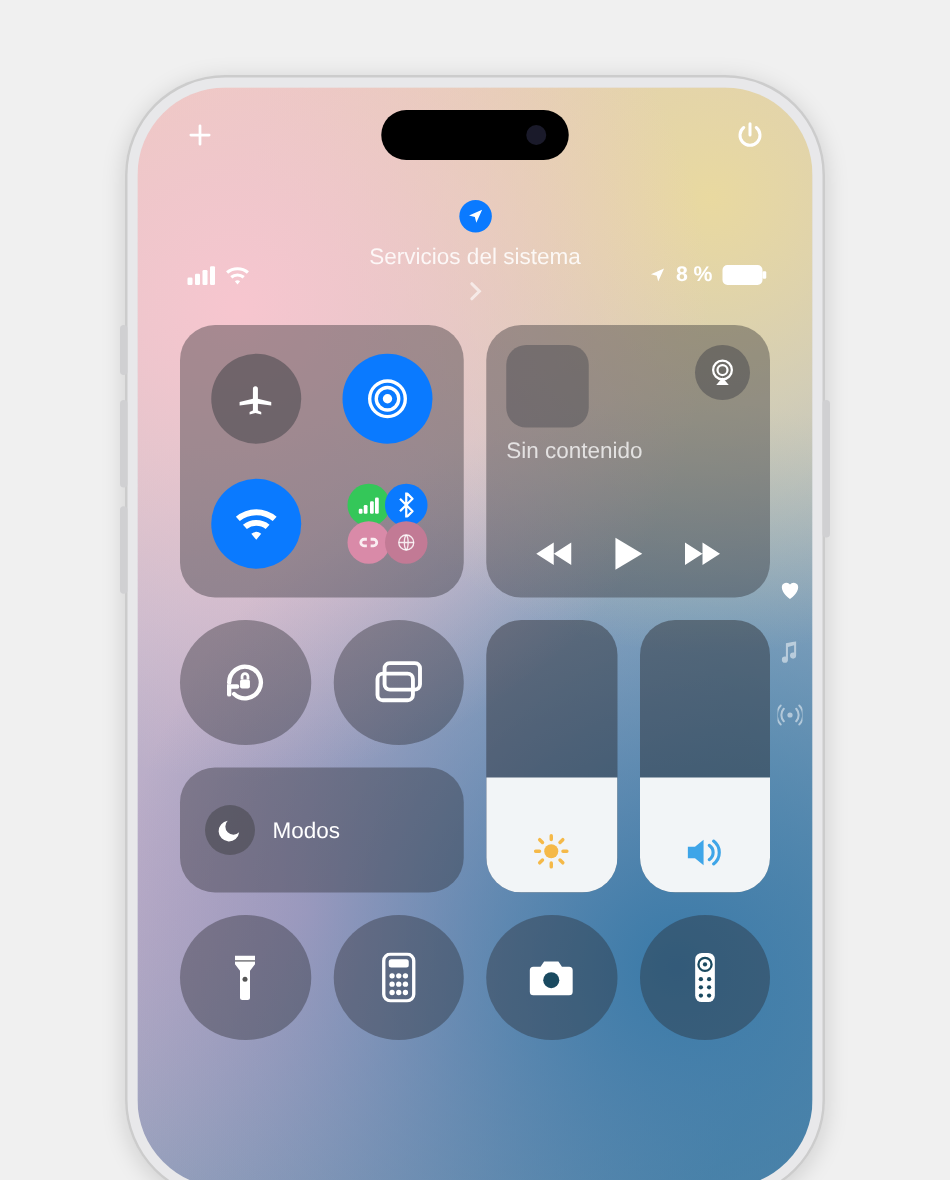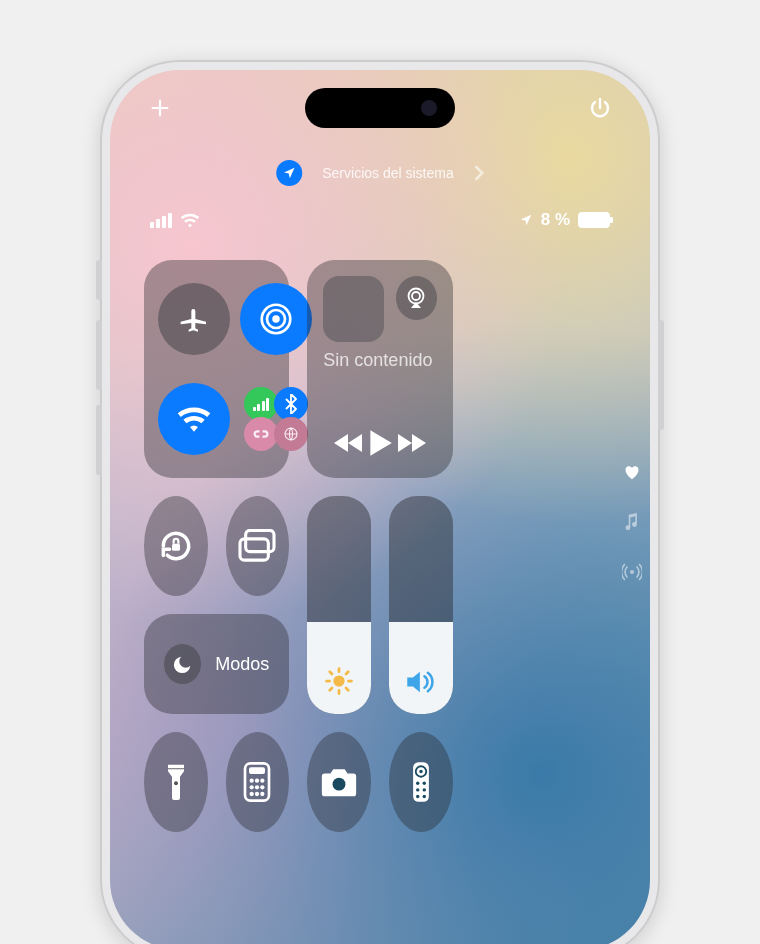--- a/index.html
+++ b/index.html
@@ -61,22 +61,22 @@
     display:flex; justify-content:space-between;
     padding:0 36px;
     color:rgba(255,255,255,.9);
   }
   .top-row .ico { width:28px; height:28px; display:flex; align-items:center; justify-content:center; }
 
   
   .loc-banner {
     position:absolute; top:90px; left:50%;
     transform:translateX(-50%);
-    display:flex; align-items:center; gap:20px;
-    color:rgba(255,255,255,.85); font-size:14px;
+    display:flex; align-items:center; gap:9px;
+    color:rgba(255,255,255,.85); font-size:18px;flex-direction:column;
   }
   .loc-badge {
     width:26px; height:26px; border-radius:50%;
     background:#0a7aff; display:flex; align-items:center; justify-content:center;
   }
 
   
   .status {
     position:absolute; top:140px; left:0; right:0;
     display:flex; justify-content:space-between; align-items:center;
@@ -88,21 +88,21 @@
   .battery {
     width:32px; height:16px; border:2px solid #fff; border-radius:4px;
     position:relative; background:#fff;
   }
   .battery::after{ content:''; position:absolute; right:-5px; top:3px; width:3px; height:6px; background:#fff; border-radius:1px;}
 
   
   .grid {
     position:absolute; top:190px; left:34px; right:34px;
     display:grid;
-    grid-template-columns: repeat(6, 1fr);
+    grid-template-columns: repeat(4, 1fr);
     grid-auto-rows: 100px;
     gap:18px;
   }
   .tile {
     background:rgba(40,40,45,.38);
     border-radius:28px;
     position:relative;
     color:#fff;
   }
   .conn-tile { grid-column:1/3; grid-row:1/3; display:grid; grid-template-columns:1fr 1fr; grid-template-rows:1fr 1fr; padding:14px; gap:10px;}

